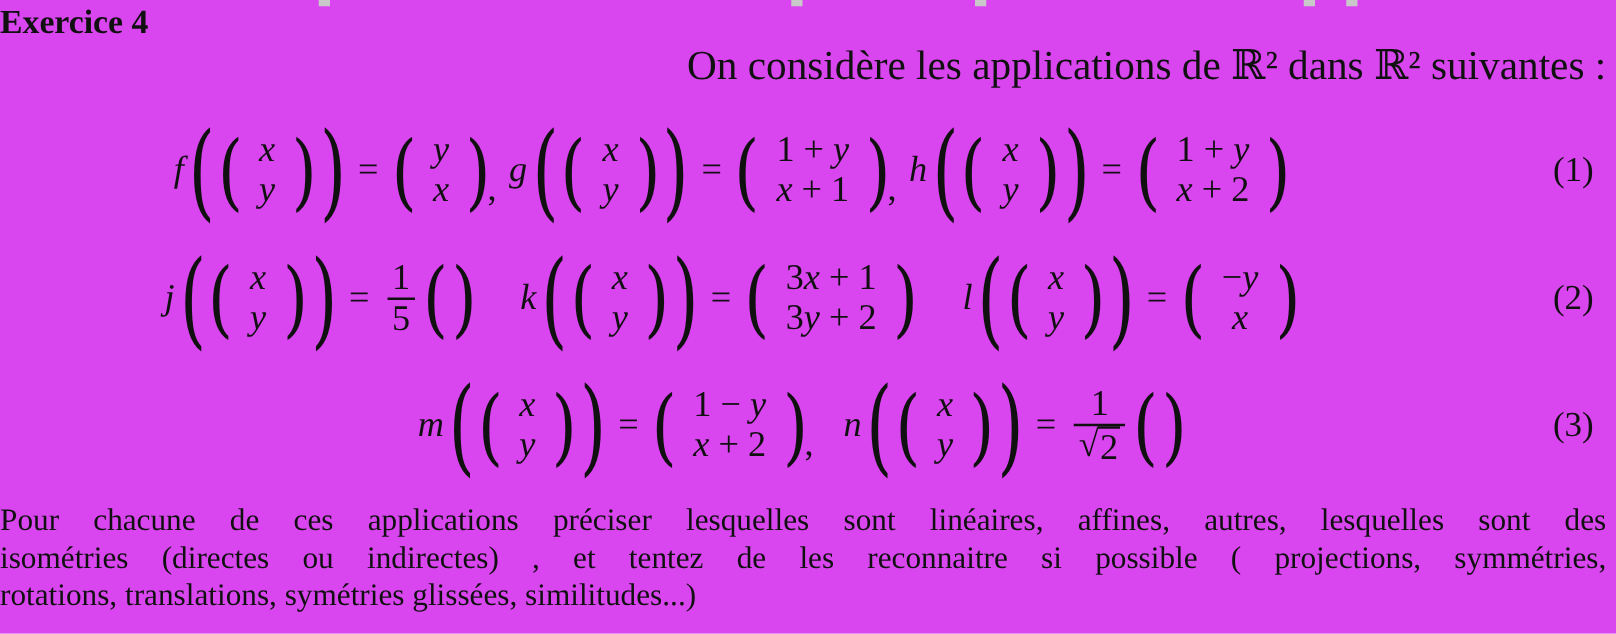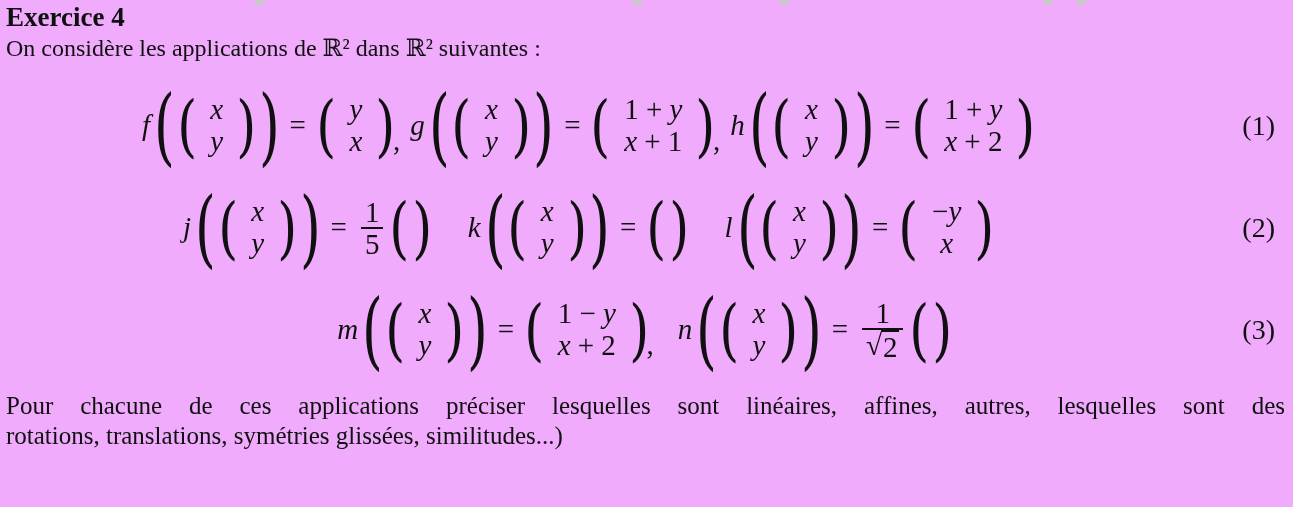--- a/index.html
+++ b/index.html
@@ -1,30 +1,30 @@
 <!DOCTYPE html>
 <html><head>
 <meta charset="utf-8">
 <style>
   html,body{margin:0;padding:0;background:#ffffff;}
   .page{
     position:relative;
     width:1293px;height:507px;
     box-sizing:border-box;
-    padding:2px 8px 0 6px;
+    padding:2px 8px 0 0;
     overflow:hidden;
-    background:#f0abfc;
+    background:#d946ef;
     color:#101010;
     font-family:"Liberation Serif","DejaVu Serif",serif;
   }
   
   .artifact{position:absolute;top:0;width:9px;height:5px;background:#c9c9c9;}
 
   .heading{font-weight:bold;font-size:27px;line-height:1.15;}
-  .intro{font-size:24px;line-height:1.2;margin-top:1px;}
+  .intro{font-size:33px;line-height:1.2;margin-top:1px;text-align:right;}
 
   .eqrow{position:relative;height:102px;display:flex;align-items:center;justify-content:center;}
   .row1{margin-top:12px;}
   .terms{display:flex;align-items:center;}
   .row1 .terms{gap:10px;transform:translateX(-56px);}
   .row2 .terms{gap:34px;transform:translateX(-56px);}
   .row3 .terms{gap:24px;}
 
   .term{display:flex;align-items:center;}
   .fname{font-size:29px;margin-right:3px;}
@@ -164,20 +164,24 @@
         <span class="paren outer">(</span>
         <span class="paren inner">(</span>
         <span class="vec">
           <span class="vrow"><i>x</i></span>
           <span class="vrow"><i>y</i></span>
         </span>
         <span class="paren inner">)</span>
         <span class="paren outer">)</span>
         <span class="rel">=</span>
         <span class="paren inner">(</span>
+        <span class="vec">
+          <span class="vrow">3<i>x</i> + 1</span>
+          <span class="vrow">3<i>y</i> + 2</span>
+        </span>
         <span class="paren inner">)</span>
       </span>
 
       <span class="term">
         <span class="fname"><i>l</i></span>
         <span class="paren outer">(</span>
         <span class="paren inner">(</span>
         <span class="vec">
           <span class="vrow"><i>x</i></span>
           <span class="vrow"><i>y</i></span>
@@ -241,16 +245,17 @@
         <span class="paren inner">(</span>
         <span class="paren inner">)</span>
       </span>
 
     </div>
     <span class="eqnum">(3)</span>
   </div>
 
   <div class="para">
     <div class="jline">Pour chacune de ces applications préciser lesquelles sont linéaires, affines, autres, lesquelles sont des</div>
+    <div class="jline">isométries (directes ou indirectes) , et tentez de les reconnaitre si possible ( projections, symmétries,</div>
     <div class="lline">rotations, translations, symétries glissées, similitudes...)</div>
   </div>
 
 </div>
 
 </body></html>

